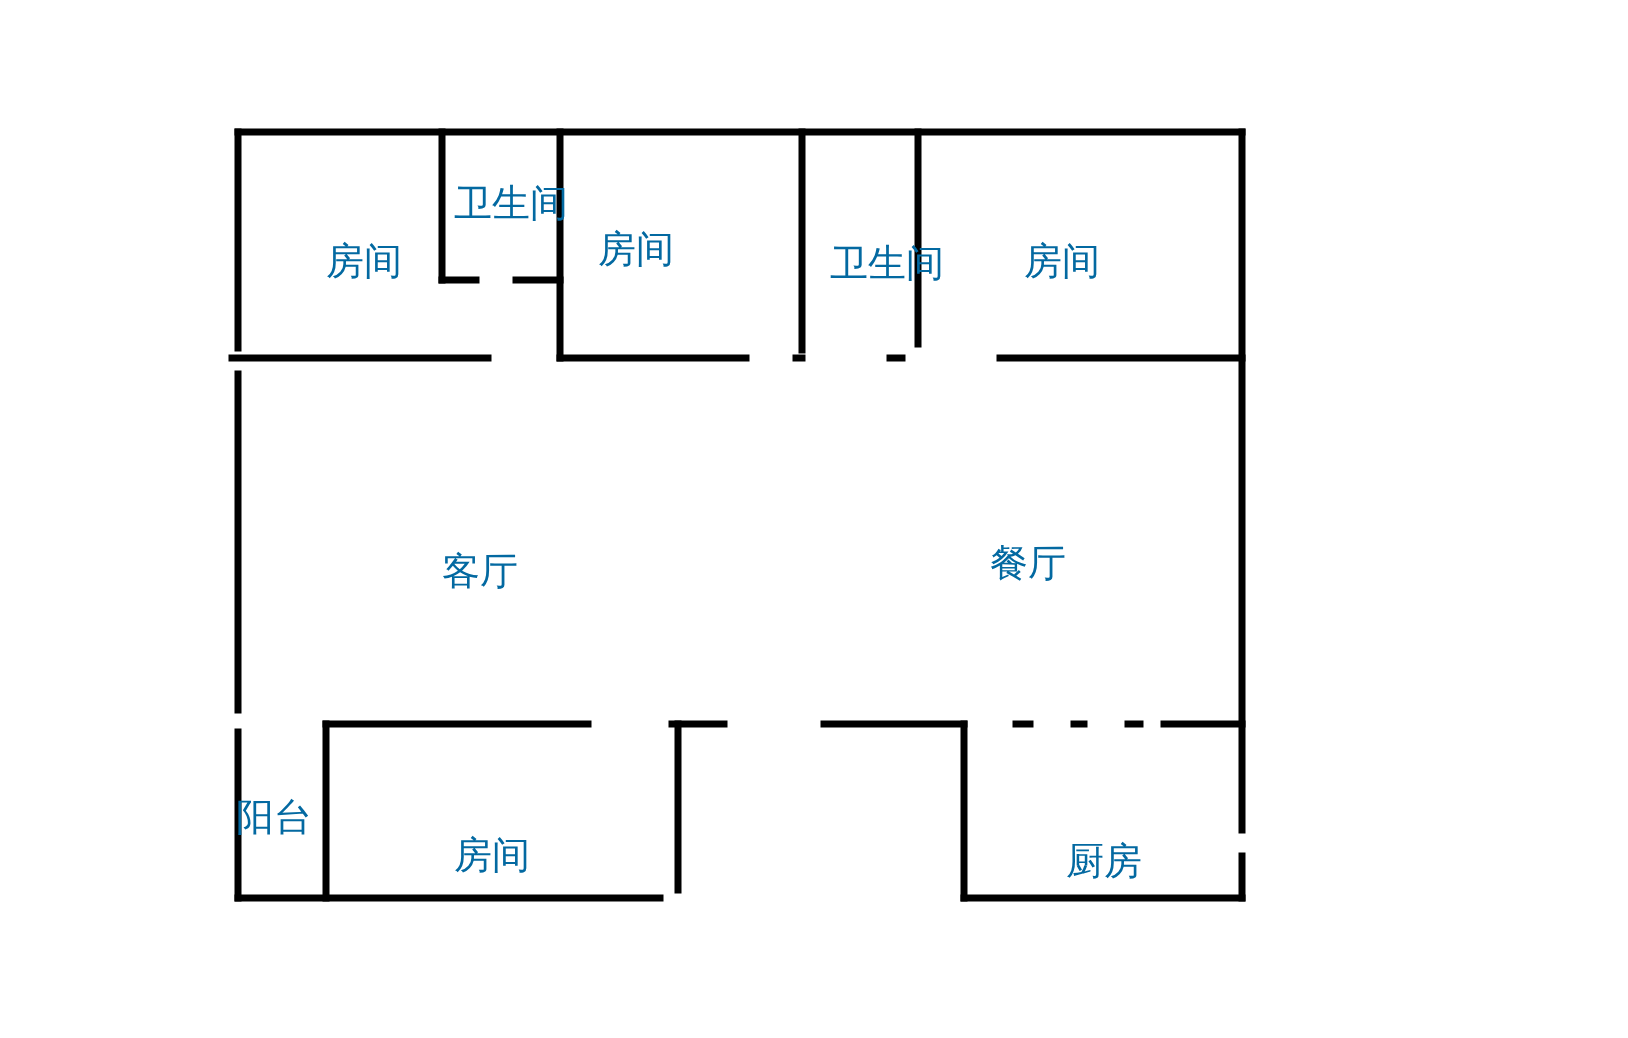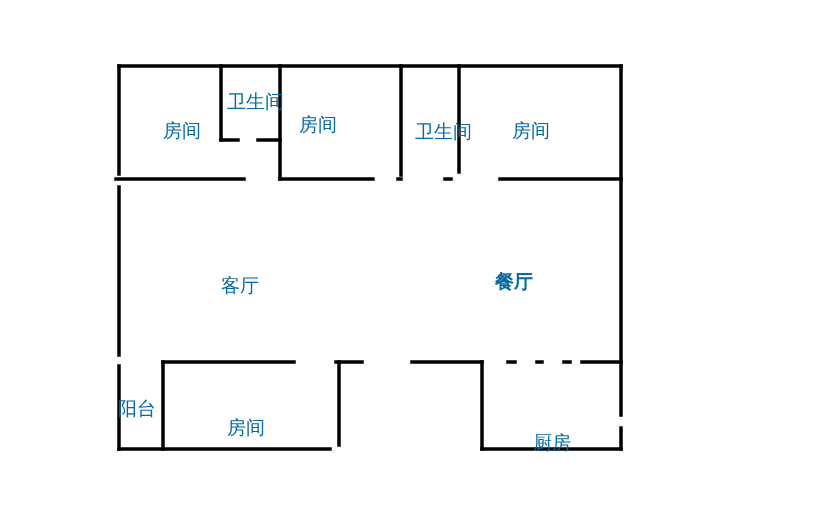--- a/index.html
+++ b/index.html
@@ -48,17 +48,17 @@
   <line class="wall" x1="339" y1="362" x2="339" y2="445"></line>
   <line class="wall" x1="482" y1="362" x2="482" y2="449"></line>
 </svg>
 
 <span class="label" style="left:163px;top:118px;">房间</span>
 <span class="label" style="left:227px;top:89px;">卫生间</span>
 <span class="label" style="left:299px;top:112px;">房间</span>
 <span class="label" style="left:415px;top:119px;">卫生间</span>
 <span class="label" style="left:512px;top:118px;">房间</span>
 <span class="label" style="left:205px;top:273px;margin-left:16px;">客厅</span>
-<span class="label" style="left:495px;top:269px;font-weight:bold;">餐厅</span>
+<span class="label" style="left:495px;top:269px;">餐厅</span>
 <span class="label" style="left:118px;top:396px;">阳台</span>
 <span class="label" style="left:227px;top:415px;">房间</span>
-<span class="label" style="left:533px;top:418px;margin-top:12px;">厨房</span>
+<span class="label" style="left:533px;top:418px;">厨房</span>
 </div>
 
 </body></html>

